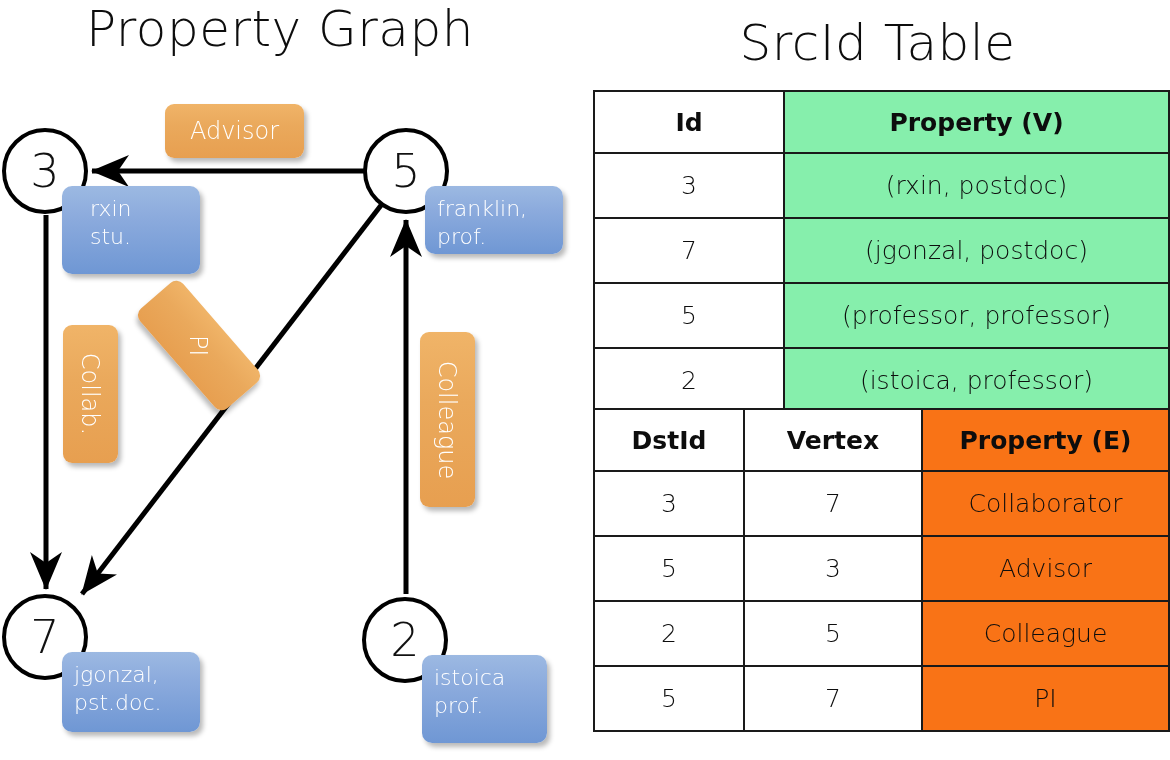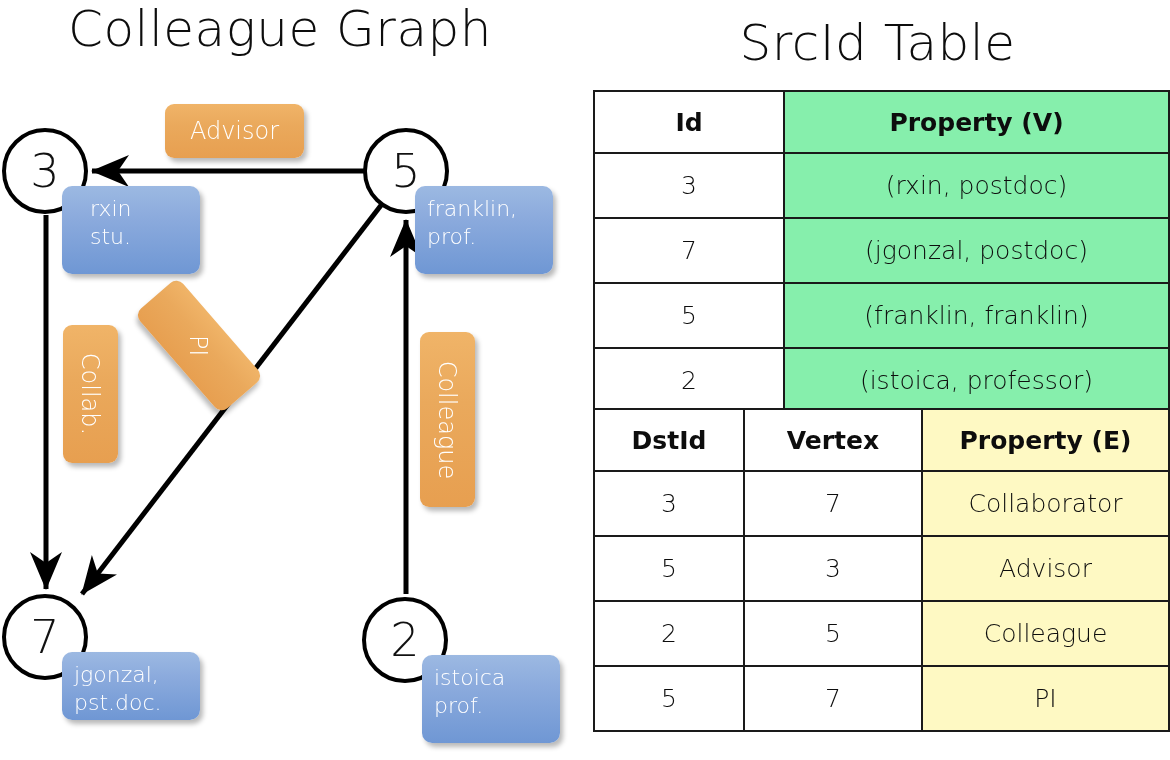--- a/index.html
+++ b/index.html
@@ -91,29 +91,29 @@
   table.t td,table.t th{
     border:2px solid #1a1a1a;
     text-align:center;
     font-size:25px;
     color:#0d0d0d;
     font-weight:300;
     padding:4px;
   }
   table.t th{font-weight:bold;}
   .blue{background:#86efac;}
-  .peach{background:#fef9c3;margin-left:24px;}
+  .peach{background:#f97316;margin-left:24px;}
   .whitec{background:#ffffff;}
 </style>
 </head>
 <body>
 
 <div class="panel" id="graph-panel">
 
-  <div class="title" id="graph-title">Colleague Graph</div>
+  <div class="title" id="graph-title">Property Graph</div>
 
   <svg id="graph-canvas" viewBox="0 0 585 760">
     <defs>
       <marker id="ah" markerWidth="9" markerHeight="9" refX="7.4" refY="3.2" orient="auto" markerUnits="strokeWidth">
         <path d="M0,0 L7.6,3.2 L0,6.4 L2.2,3.2 Z" fill="#000"></path>
       </marker>
     </defs>
 
     <line x1="366" y1="171" x2="92" y2="171" stroke="#000" stroke-width="5" marker-end="url(#ah)"></line>
 
@@ -134,29 +134,29 @@
     <span>7</span>
   </div>
   <div class="node" style="left:362px;top:597px;">
     <span>2</span>
   </div>
 
   <div class="vbox" style="left:62px;top:186px;width:138px;height:88px;padding-left:28px;">
     <div>rxin</div>
     <div>stu.</div>
   </div>
-  <div class="vbox" style="left:415px;top:186px;width:138px;height:88px;">
+  <div class="vbox" style="left:425px;top:186px;width:138px;height:68px;">
     <div>franklin,</div>
     <div>prof.</div>
   </div>
-  <div class="vbox" style="left:62px;top:652px;width:138px;height:68px;">
+  <div class="vbox" style="left:62px;top:652px;width:138px;height:80px;">
     <div>jgonzal,</div>
     <div>pst.doc.</div>
   </div>
-  <div class="vbox" style="left:422px;top:655px;width:138px;height:88px;">
+  <div class="vbox" style="left:422px;top:655px;width:125px;height:88px;">
     <div>istoica</div>
     <div>prof.</div>
   </div>
 
   <div class="ebox" style="left:165px;top:104px;width:139px;height:54px;">
     <span>Advisor</span>
   </div>
 
   <div class="ebox vert" style="left:63px;top:325px;width:55px;height:138px;">
     <span>Collab.</span>
@@ -189,21 +189,21 @@
       <tr>
         <td class="whitec" style="height:55px;">3</td>
         <td class="blue">(rxin, postdoc)</td>
       </tr>
       <tr>
         <td class="whitec" style="height:55px;">7</td>
         <td class="blue">(jgonzal, postdoc)</td>
       </tr>
       <tr>
         <td class="whitec" style="height:55px;">5</td>
-        <td class="blue">(franklin, franklin)</td>
+        <td class="blue">(professor, professor)</td>
       </tr>
       <tr>
         <td class="whitec" style="height:55px;">2</td>
         <td class="blue">(istoica, professor)</td>
       </tr>
     </tbody>
   </table>
 </div>
 
 <div class="panel" id="edge-panel">

